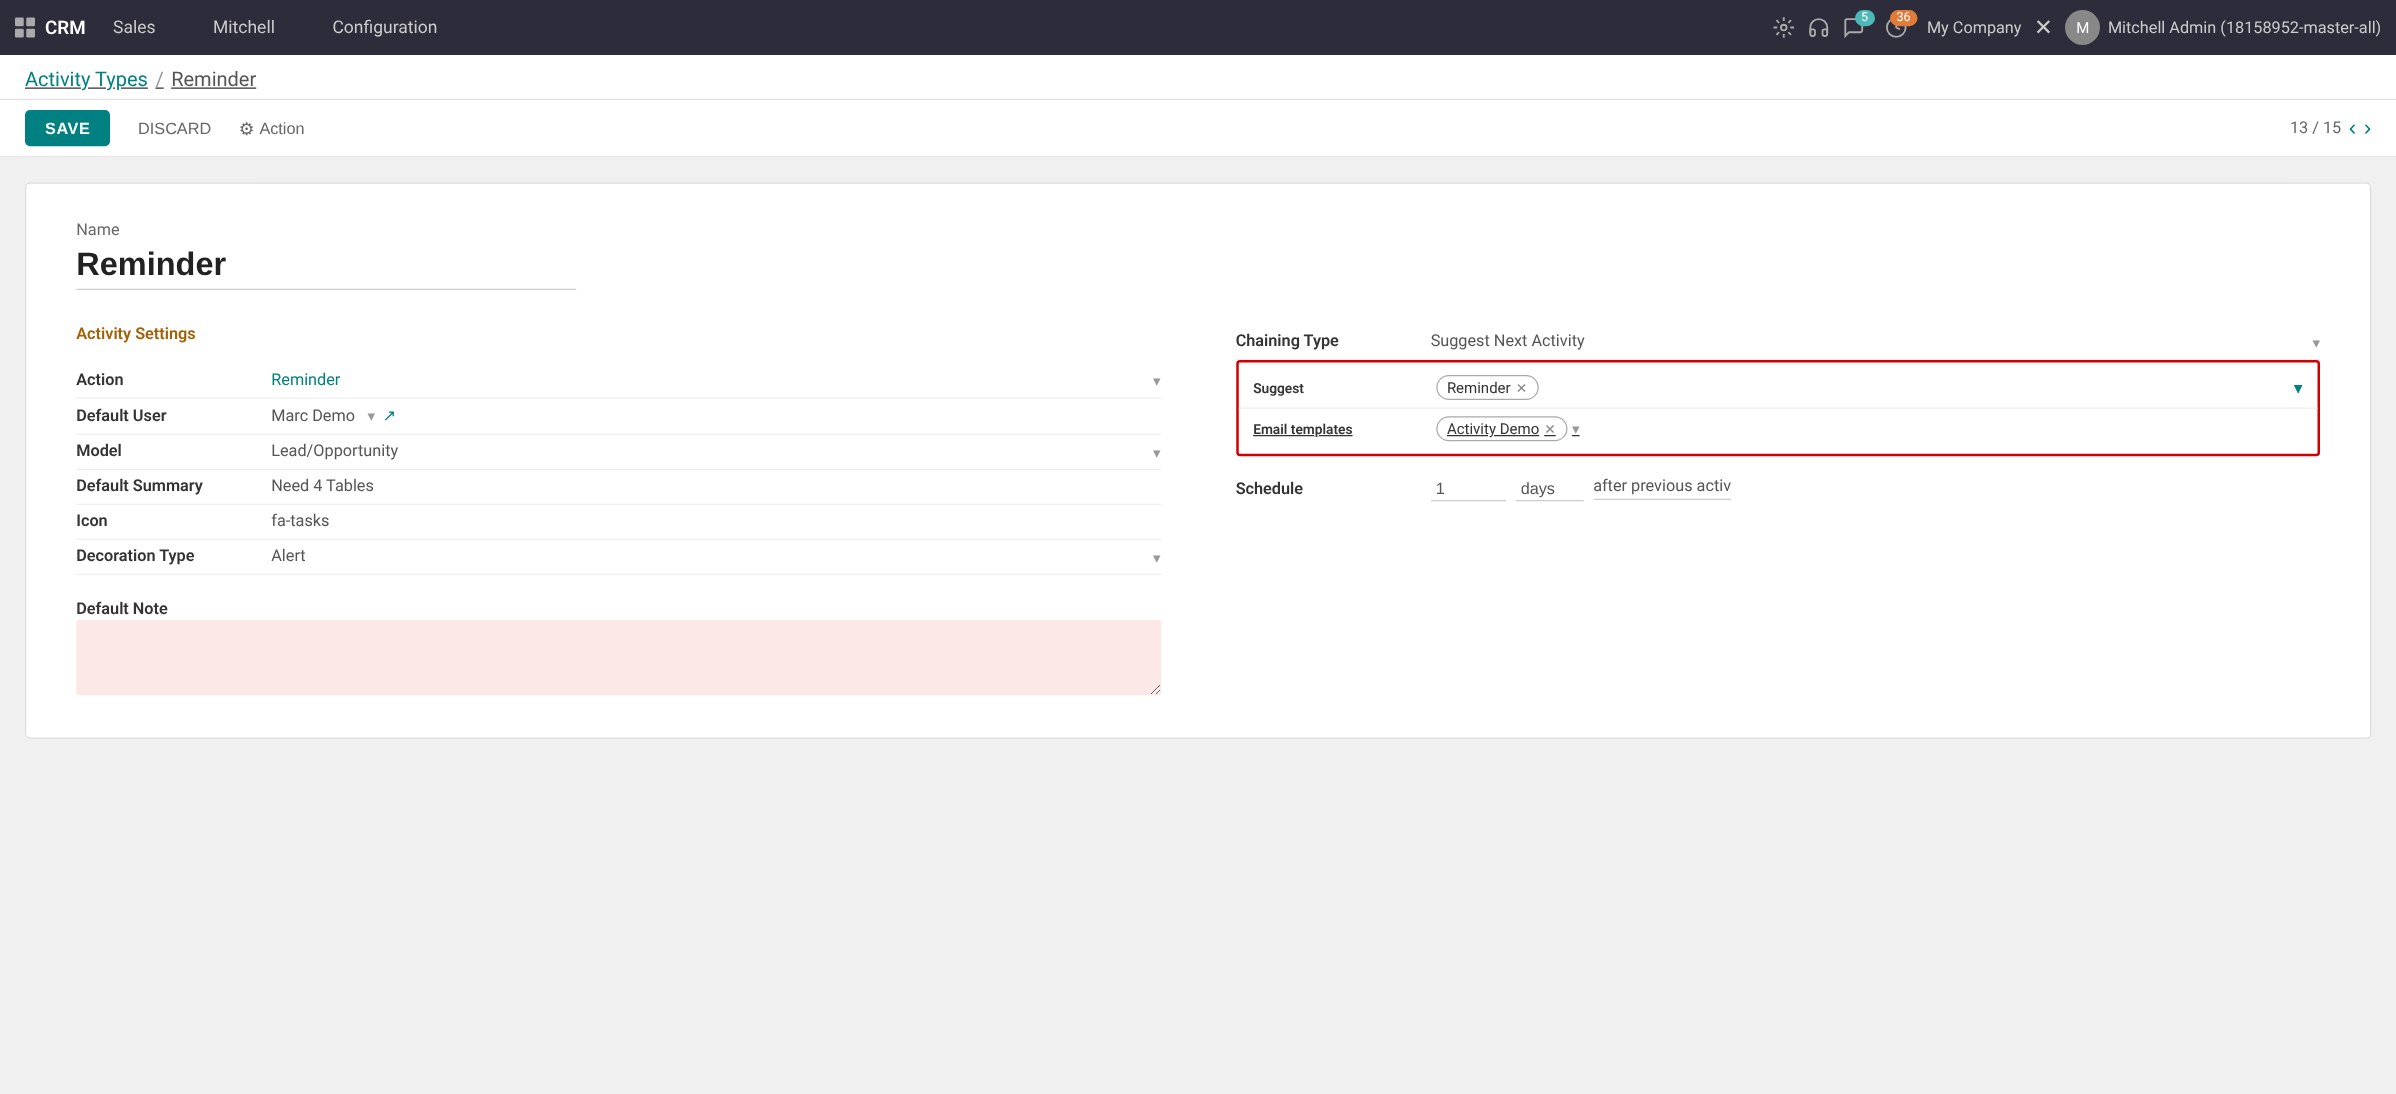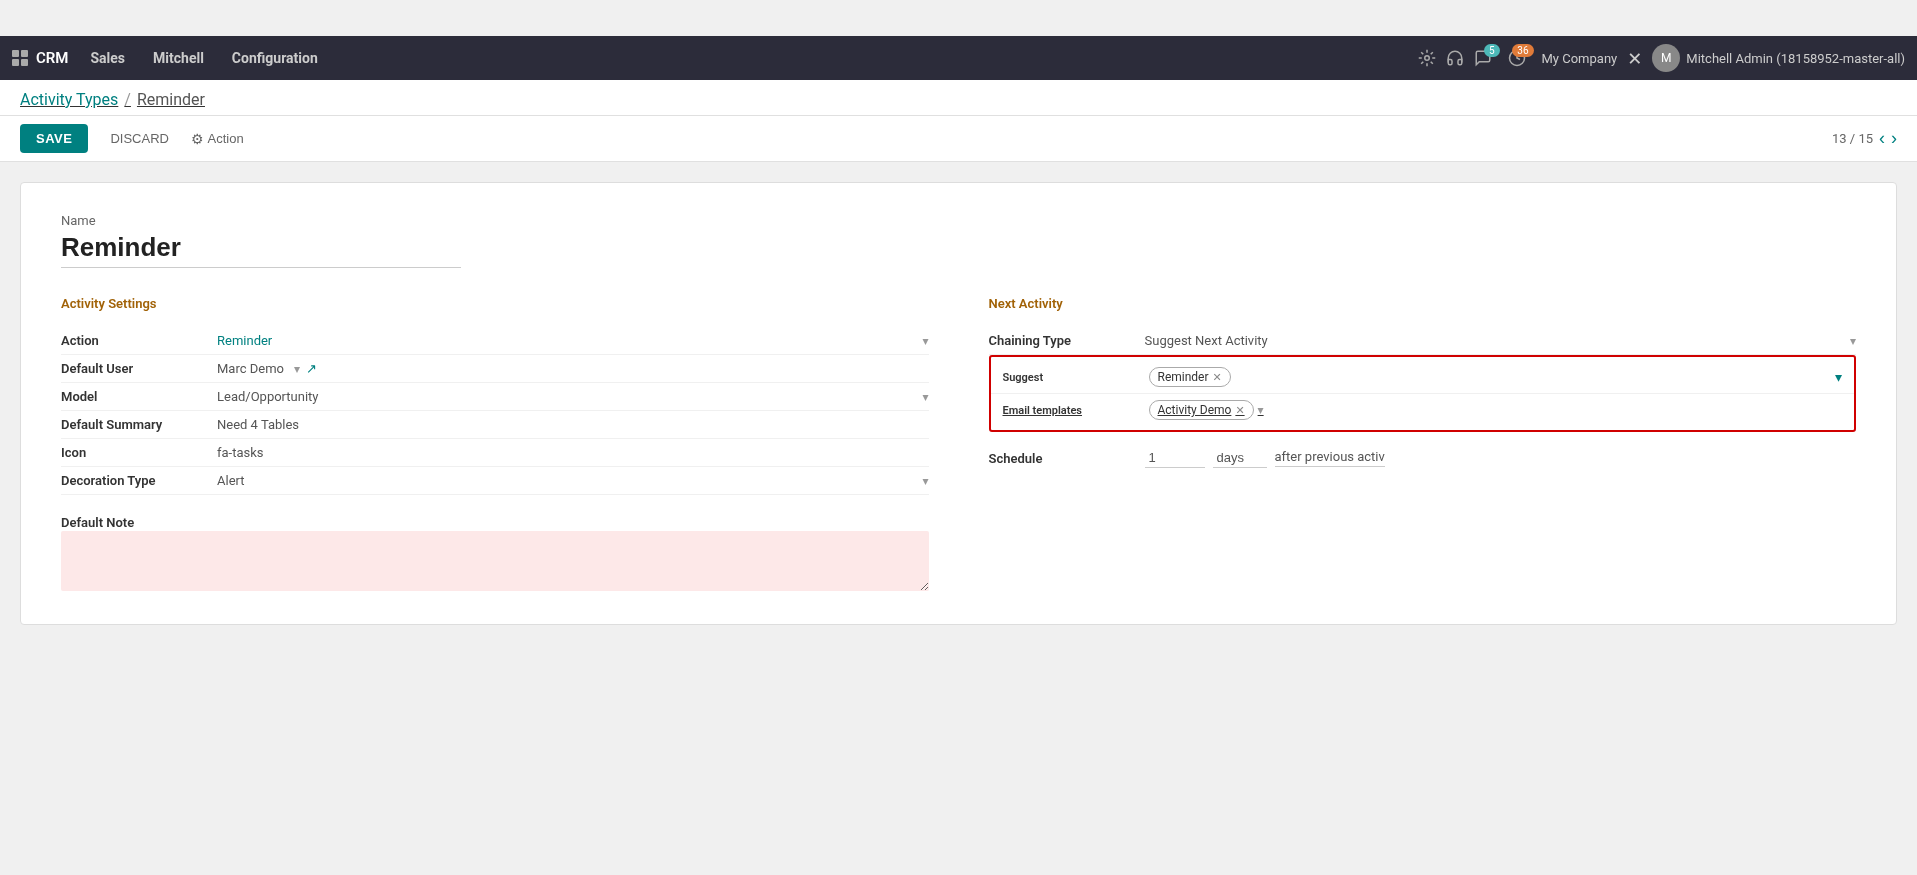--- a/index.html
+++ b/index.html
@@ -7,28 +7,27 @@
 
     
     .topnav {
       background: #2c2c3a;
       color: #fff;
       display: flex;
       align-items: center;
       height: 44px;
       padding: 0 12px;
       gap: 4px;
-      margin-top: 36px;
     }
     .topnav-grid { display: flex; align-items: center; width: 100%; gap: 0; }
     .topnav-brand { display: flex; align-items: center; gap: 8px; margin-right: 8px; }
     .topnav-brand .grid-icon { display: grid; grid-template-columns: 1fr 1fr; gap: 2px; width: 16px; height: 16px; }
     .topnav-brand .grid-icon span { background: #aaa; display: block; width: 7px; height: 7px; border-radius: 1px; }
     .topnav-brand-label { font-size: 15px; font-weight: 600; color: #fff; }
-    .topnav-menu { display: flex; align-items: flex-end; gap: 0; font-weight: bold; }
+    .topnav-menu { display: flex; align-items: flex-end; gap: 18px; }
     .topnav-menu-item { padding: 0 14px; height: 44px; display: flex; align-items: center; color: #ccc; cursor: pointer; font-size: 14px; white-space: nowrap; }
     .topnav-right { margin-left: auto; display: flex; align-items: center; gap: 10px; }
     .topnav-icon { color: #ccc; cursor: pointer; font-size: 16px; position: relative; }
     .topnav-badge { background: #4db8b8; color: #fff; font-size: 10px; border-radius: 8px; padding: 1px 5px; position: absolute; top: -6px; right: -8px; }
     .topnav-badge-orange { background: #e07b39; }
     .topnav-company { color: #ccc; font-size: 13px; }
     .topnav-tools { color: #ccc; font-size: 18px; cursor: pointer; }
     .topnav-user { display: flex; align-items: center; gap: 6px; color: #ccc; cursor: pointer; font-size: 13px; }
     .topnav-avatar { width: 28px; height: 28px; border-radius: 50%; background: #888; overflow: hidden; display: flex; align-items: center; justify-content: center; font-size: 12px; color: #fff; }
 
@@ -349,21 +348,20 @@
           </div>
         </div>
 
         <div>
           <div class="default-note-label">Default Note</div>
           <textarea class="default-note-area" style=""></textarea>
         </div>
       </div>
 
       <div class="col-right">
-        <div class="section-title">Next Activity</div>
 
         <div class="form-row">
           <span class="form-label">Chaining Type</span>
           <div class="form-value">
             <div class="field-select">
               <span>Suggest Next Activity</span>
               <span class="dropdown-arrow">▾</span>
             </div>
           </div>
         </div>

